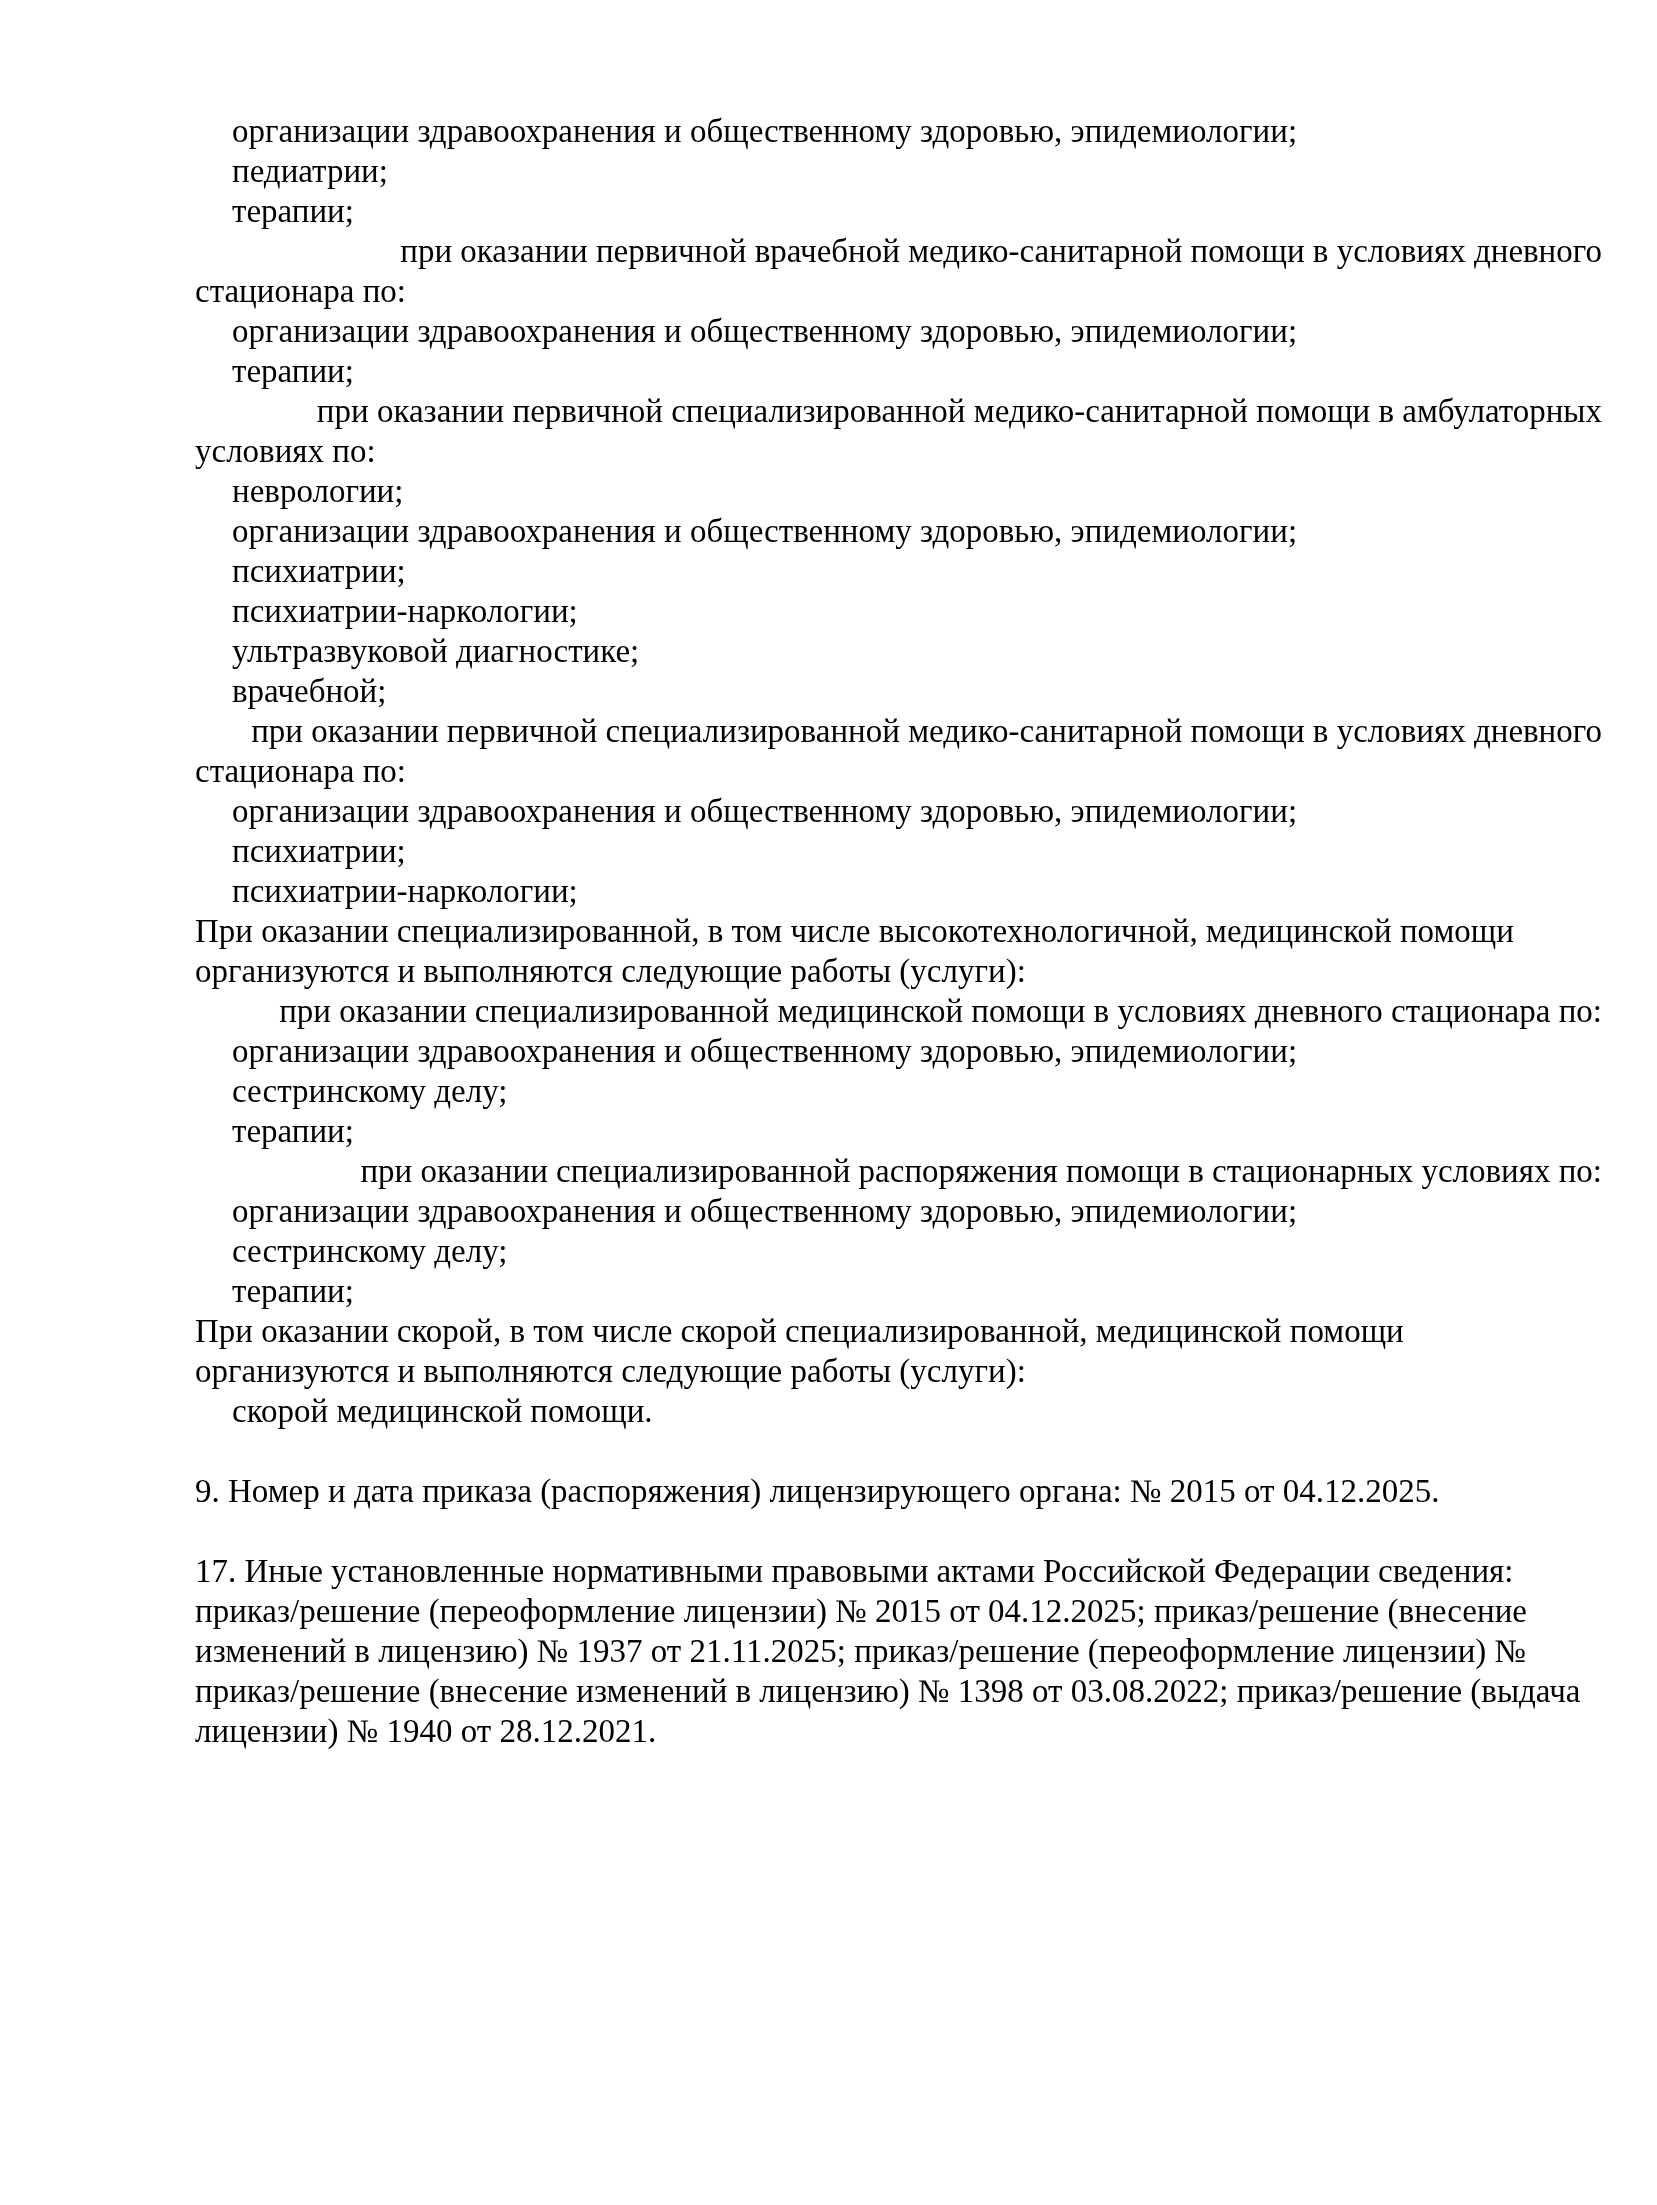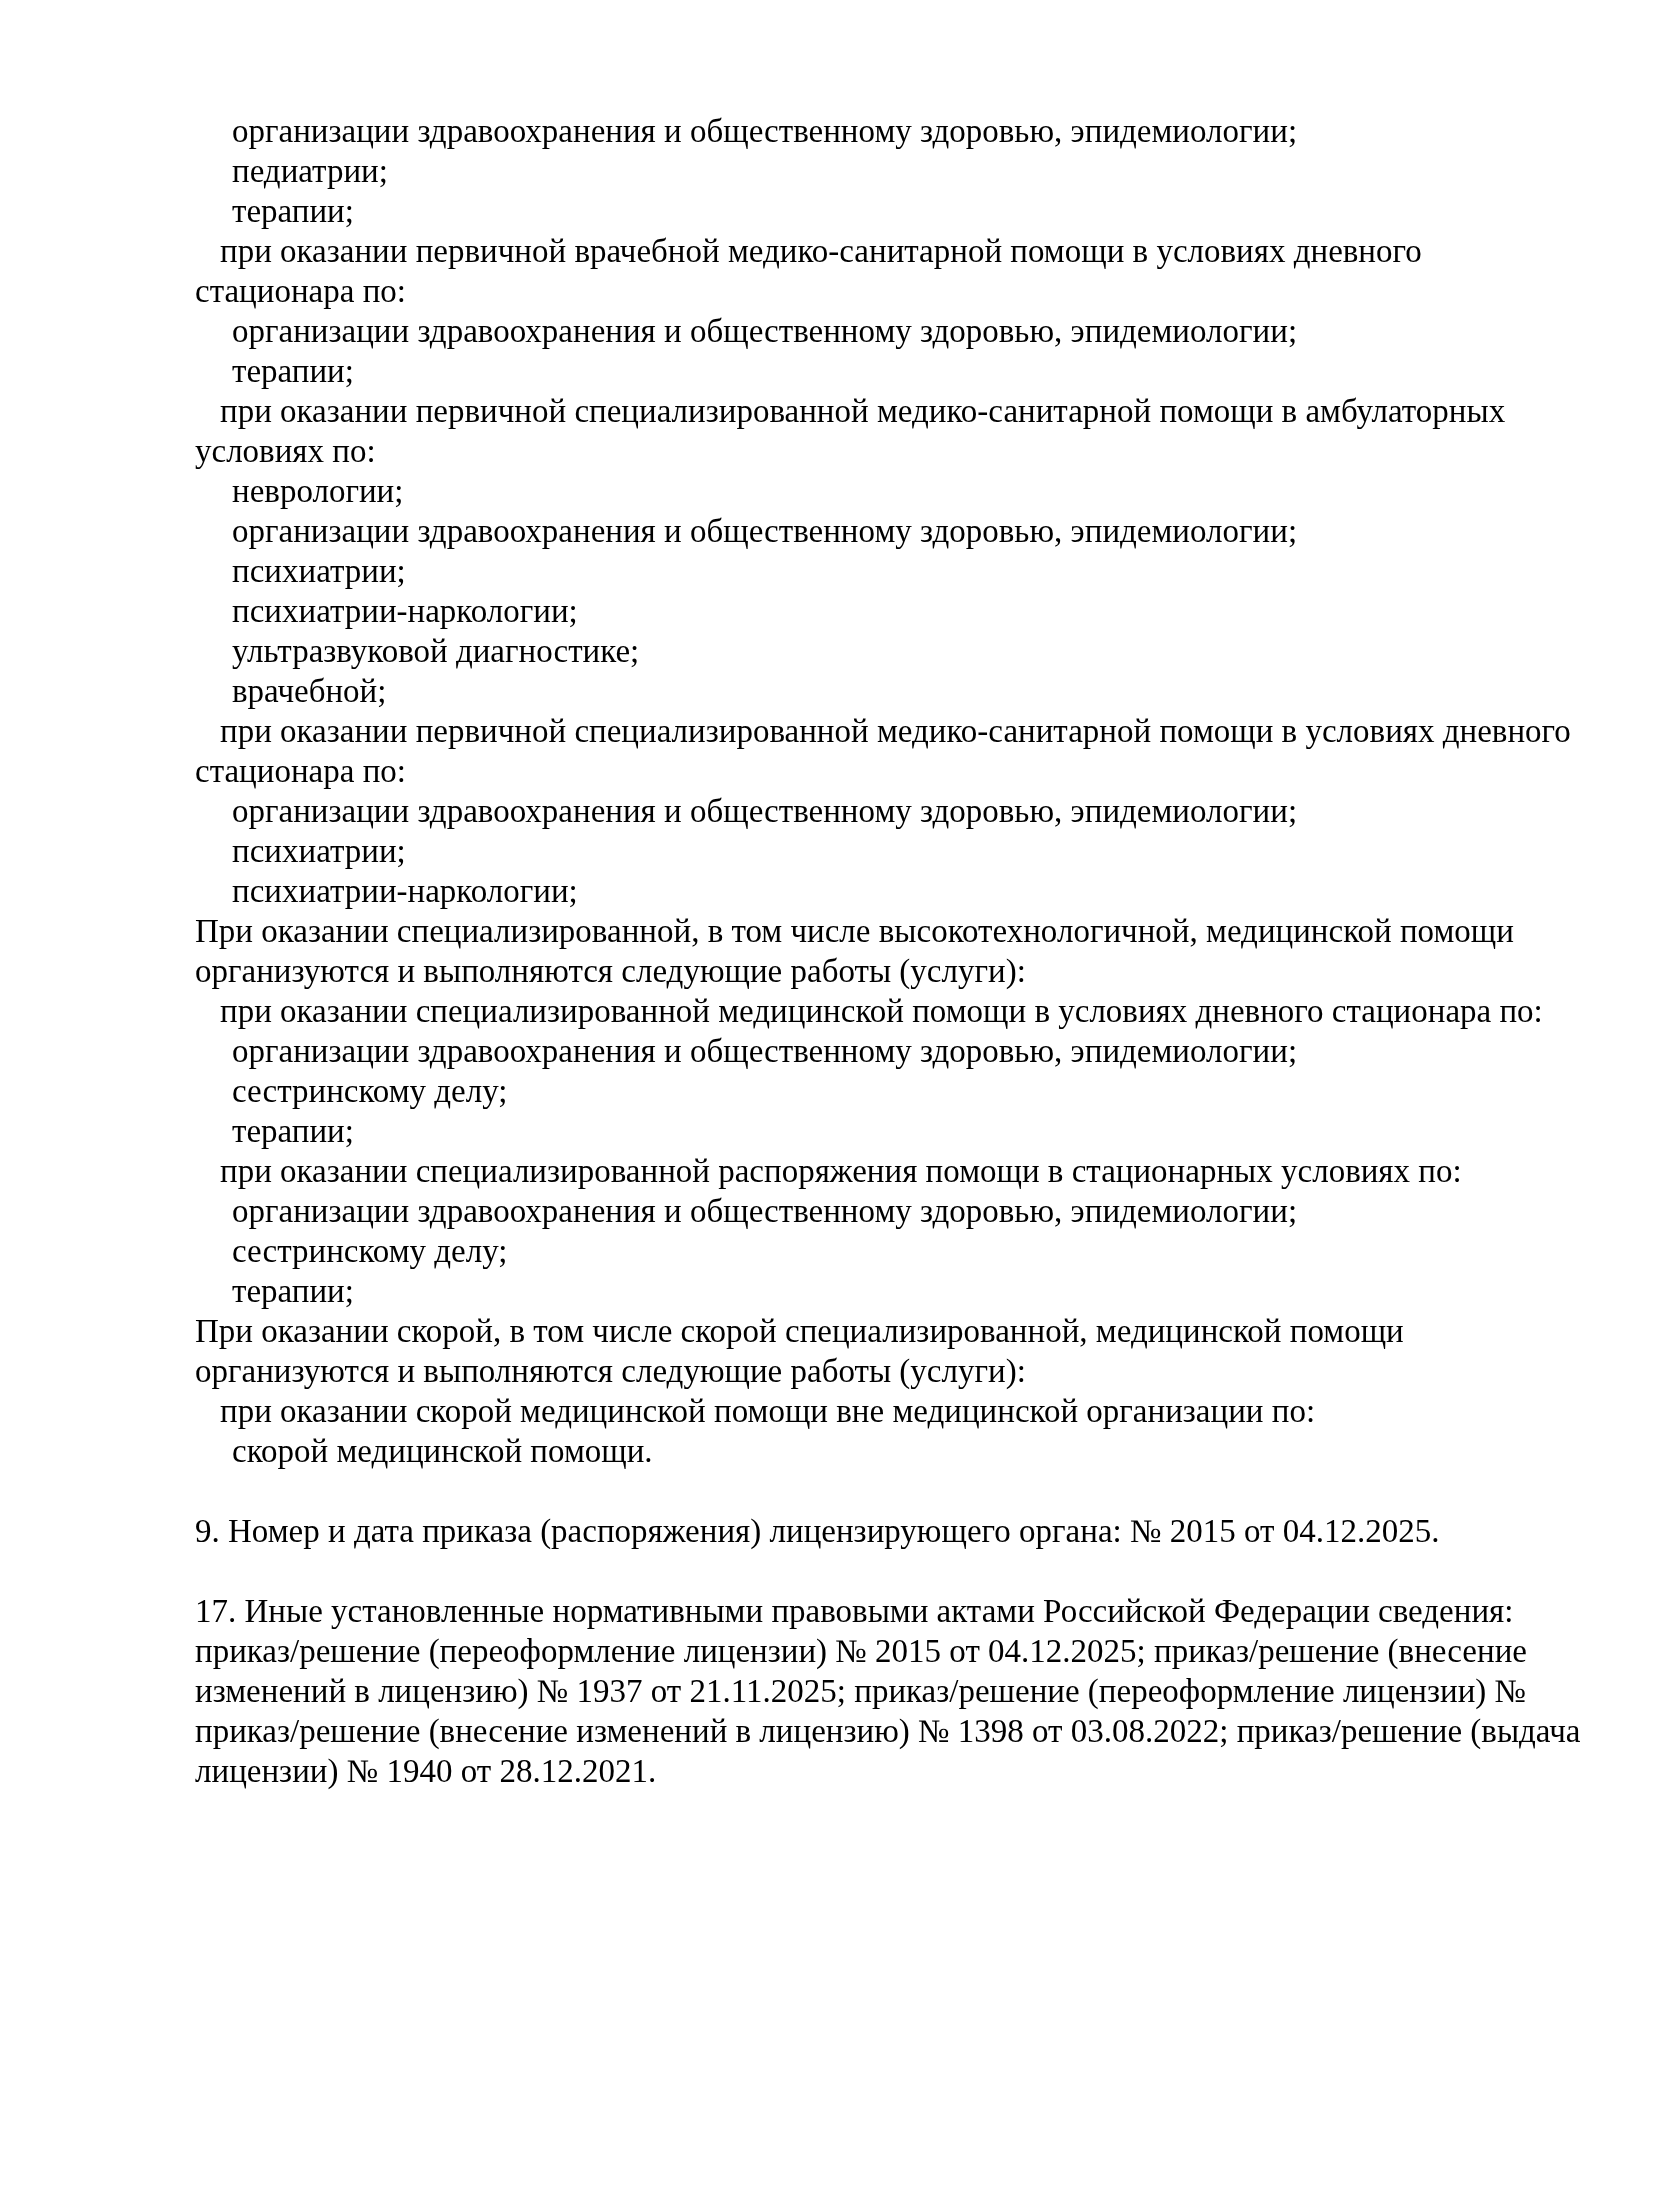--- a/index.html
+++ b/index.html
@@ -28,21 +28,21 @@
     padding-top: 111px;
     padding-left: 190px;
     padding-right: 60px;
   }
   .line {
     height: 40px;
     white-space: pre;
     color: #000000;
   }
   .indent-0 { padding-left: 0; }
-  .indent-1 { padding-left: 25px; }
+  .indent-1 { padding-left: 25px; text-align: right; }
   .indent-2 { padding-left: 37px; }
 </style>
 </head>
 <body>
 
 <div class="page">
   <div id="doc-lines">
       <div class="line indent-2">организации здравоохранения и общественному здоровью, эпидемиологии;</div>
       <div class="line indent-2">педиатрии;</div>
       <div class="line indent-2">терапии;</div>
@@ -68,21 +68,20 @@
       <div class="line indent-1">при оказании специализированной медицинской помощи в условиях дневного стационара по:</div>
       <div class="line indent-2">организации здравоохранения и общественному здоровью, эпидемиологии;</div>
       <div class="line indent-2">сестринскому делу;</div>
       <div class="line indent-2">терапии;</div>
       <div class="line indent-1">при оказании специализированной распоряжения помощи в стационарных условиях по:</div>
       <div class="line indent-2">организации здравоохранения и общественному здоровью, эпидемиологии;</div>
       <div class="line indent-2">сестринскому делу;</div>
       <div class="line indent-2">терапии;</div>
       <div class="line indent-0">При оказании скорой, в том числе скорой специализированной, медицинской помощи</div>
       <div class="line indent-0">организуются и выполняются следующие работы (услуги):</div>
-      <div class="line indent-1">при оказании скорой медицинской помощи вне медицинской организации по:</div>
       <div class="line indent-2">скорой медицинской помощи.</div>
       <div class="line indent-0">&nbsp;</div>
       <div class="line indent-0">9. Номер и дата приказа (распоряжения) лицензирующего органа: № 2015 от 04.12.2025.</div>
       <div class="line indent-0">&nbsp;</div>
       <div class="line indent-0">17. Иные установленные нормативными правовыми актами Российской Федерации сведения:</div>
       <div class="line indent-0">приказ/решение (переоформление лицензии) № 2015 от 04.12.2025; приказ/решение (внесение</div>
       <div class="line indent-0">изменений в лицензию) № 1937 от 21.11.2025; приказ/решение (переоформление лицензии) №</div>
       <div class="line indent-0">приказ/решение (внесение изменений в лицензию) № 1398 от 03.08.2022; приказ/решение (выдача</div>
       <div class="line indent-0">лицензии) № 1940 от 28.12.2021.</div>
     </div>

